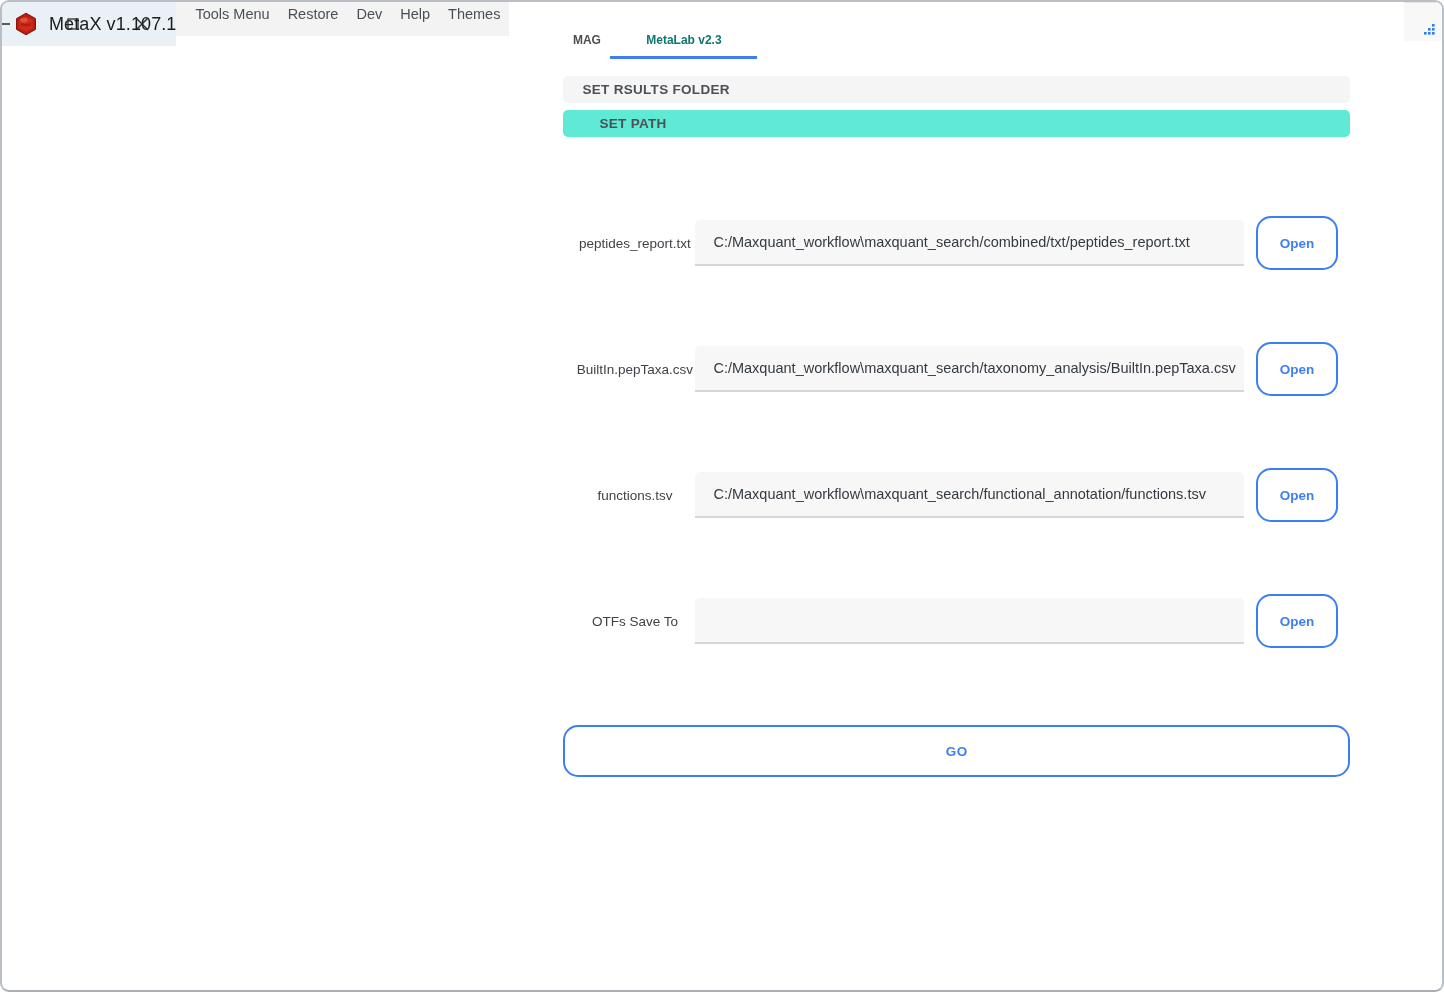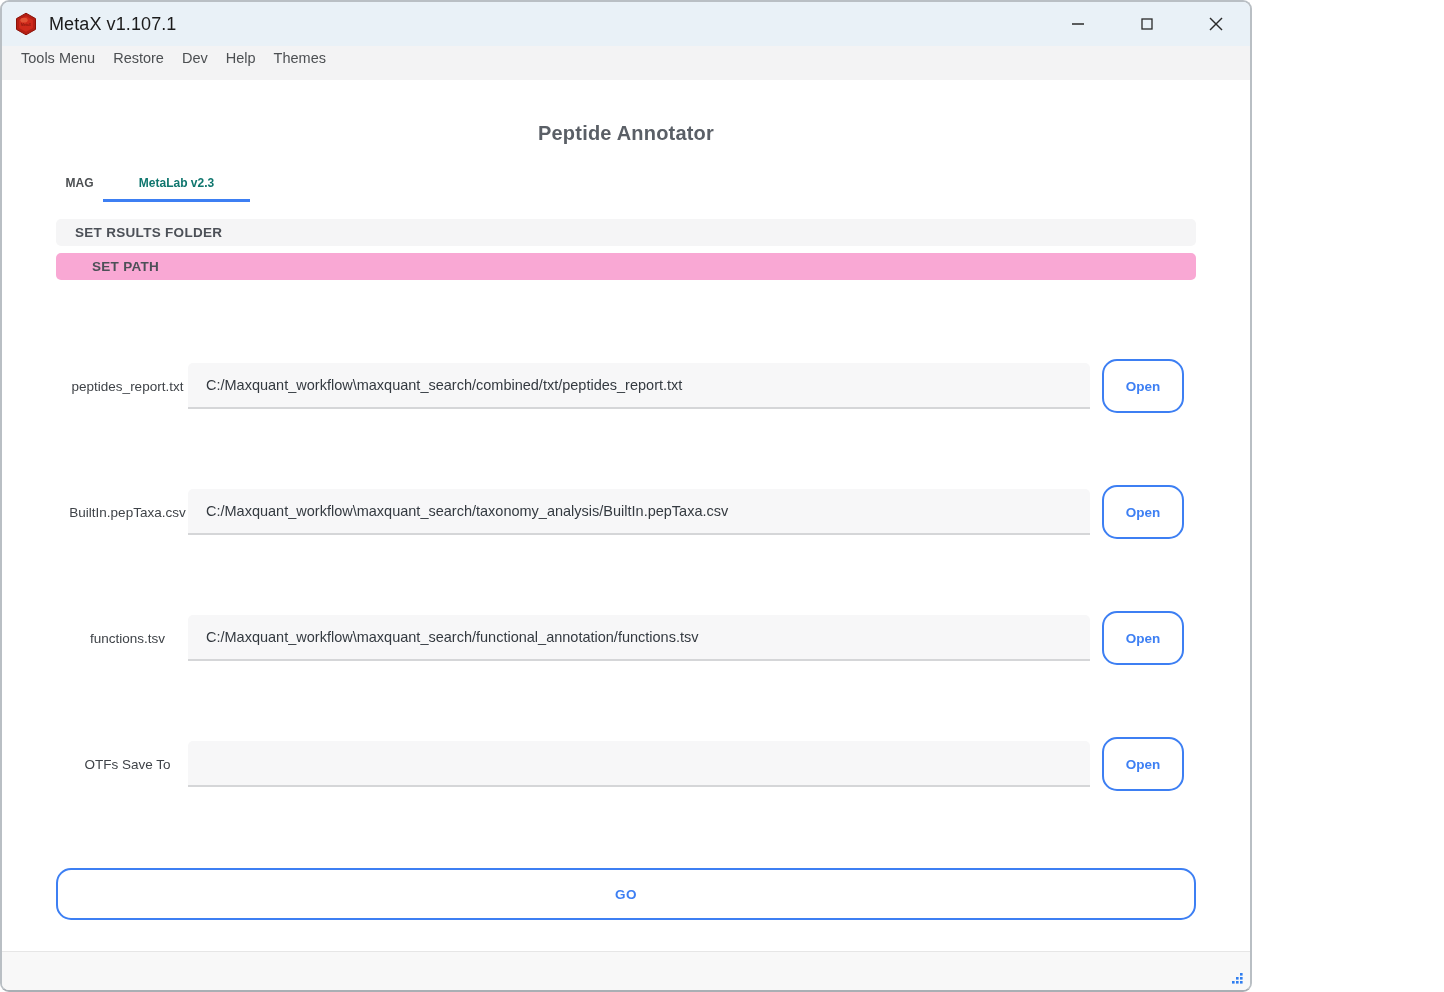--- a/index.html
+++ b/index.html
@@ -11,32 +11,31 @@
   }
   body {
     width: 1444px;
     height: 992px;
     overflow: hidden;
   }
 
   
   .window {
     position: relative;
-    width: 1252px;
+    width: 1444px;
     height: 992px;
     box-sizing: border-box;
     background: #ffffff;
     border-top: 2px solid #b9bfc4;
     border-left: 2px solid #b9bfc4;
     border-right: 2px solid #b9bfc4;
     border-bottom: 2px solid #a9afb4;
     border-radius: 9px 9px 9px 9px;
     overflow: hidden;
     display: flex;
-    flex-direction: column;
   }
 
   .titlebar {
     height: 44px;
     flex: 0 0 44px;
     background: #e9f1f7;
     display: flex;
     align-items: center;
     padding-left: 12px;
     box-sizing: border-box;
@@ -150,21 +149,21 @@
     align-items: center;
     padding-left: 19px;
     box-sizing: border-box;
     font-size: 13.5px;
     font-weight: bold;
     color: #4c5057;
     letter-spacing: 0.3px;
     cursor: default;
   }
   .acc.plain { background: #f5f5f6; margin-top: 16px; }
-  .acc.active { background: #f9a8d4; margin-top: 7px; padding-left: 36px; }
+  .acc.active { background: #5eead4; margin-top: 7px; padding-left: 36px; }
 
   
   .rows { margin-top: 78px; }
   .row {
     display: flex;
     align-items: center;
     height: 56px;
     margin-bottom: 70px;
   }
   .row:last-child { margin-bottom: 0; }
@@ -292,21 +291,20 @@
   <div class="menubar">
     <div class="menu-item">Tools Menu</div>
     <div class="menu-item">Restore</div>
     <div class="menu-item">Dev</div>
     <div class="menu-item">Help</div>
     <div class="menu-item">Themes</div>
   </div>
 
   <div class="content">
 
-    <div class="page-title">Peptide Annotator</div>
 
     <div class="inner">
 
       <div class="tabs">
         <div class="tab">MAG</div>
         <div class="tab wide active">MetaLab v2.3</div>
       </div>
 
       <div class="acc plain">SET RSULTS FOLDER</div>
       <div class="acc active">SET PATH</div>

